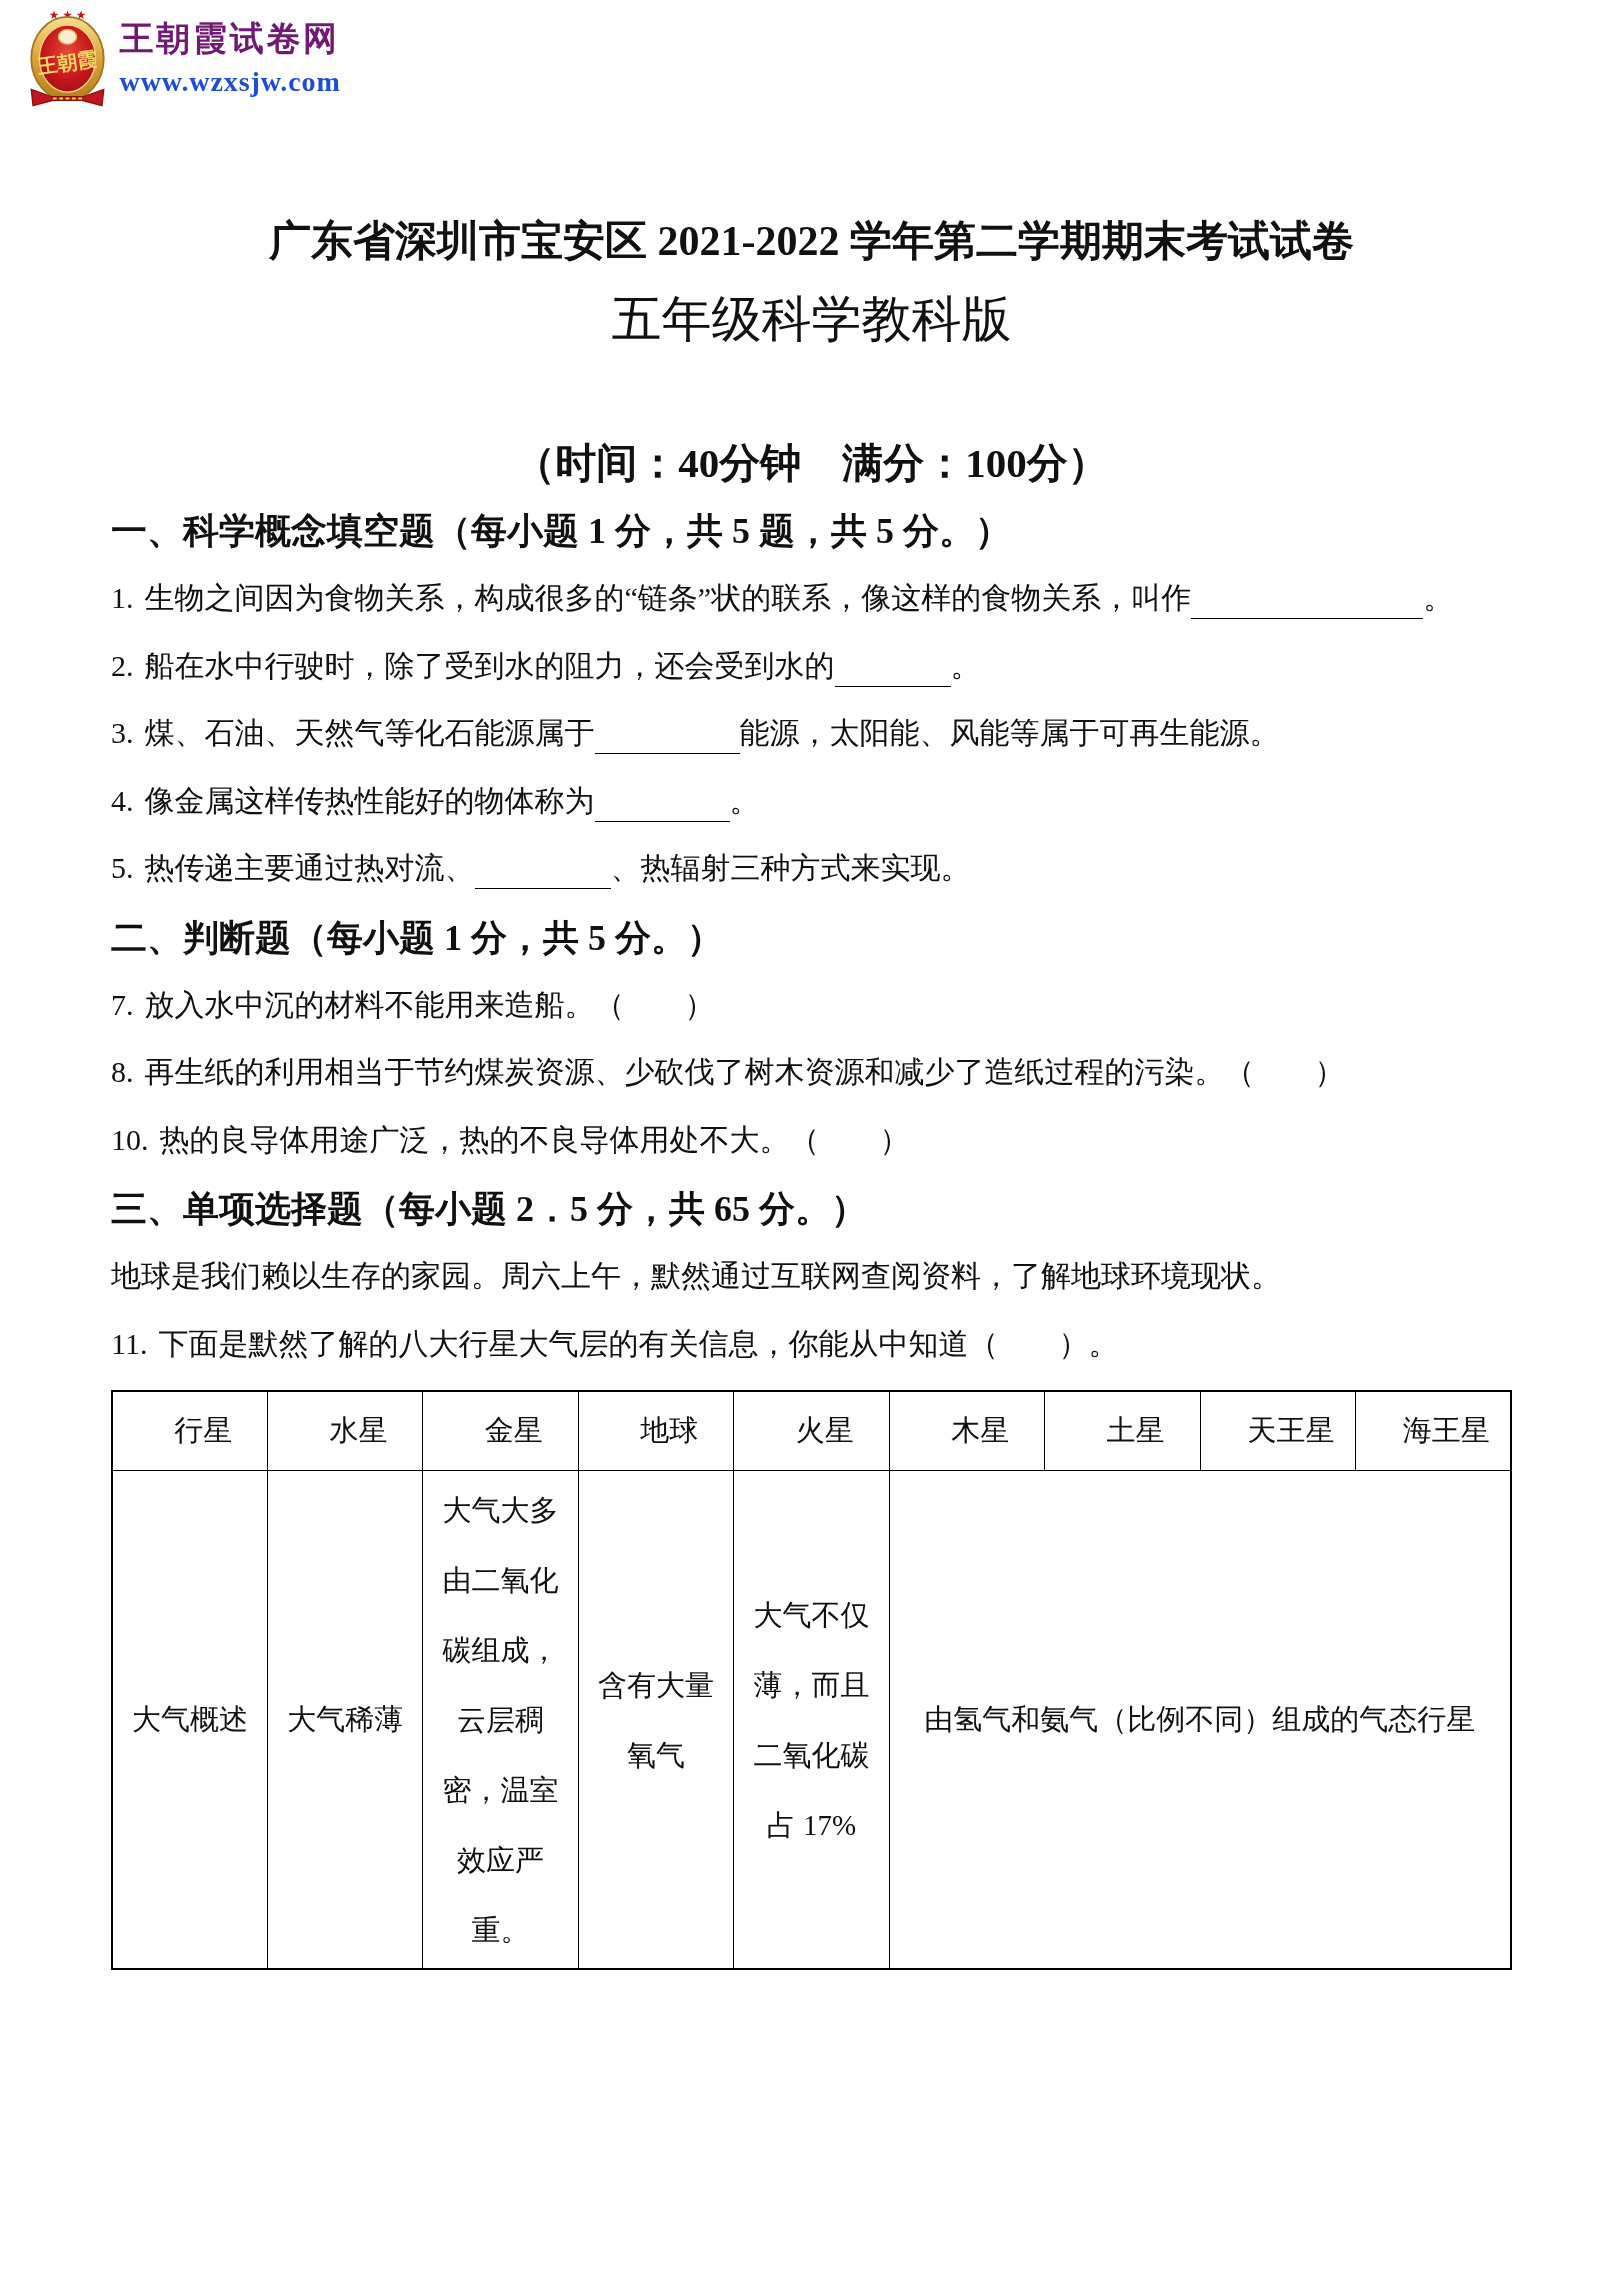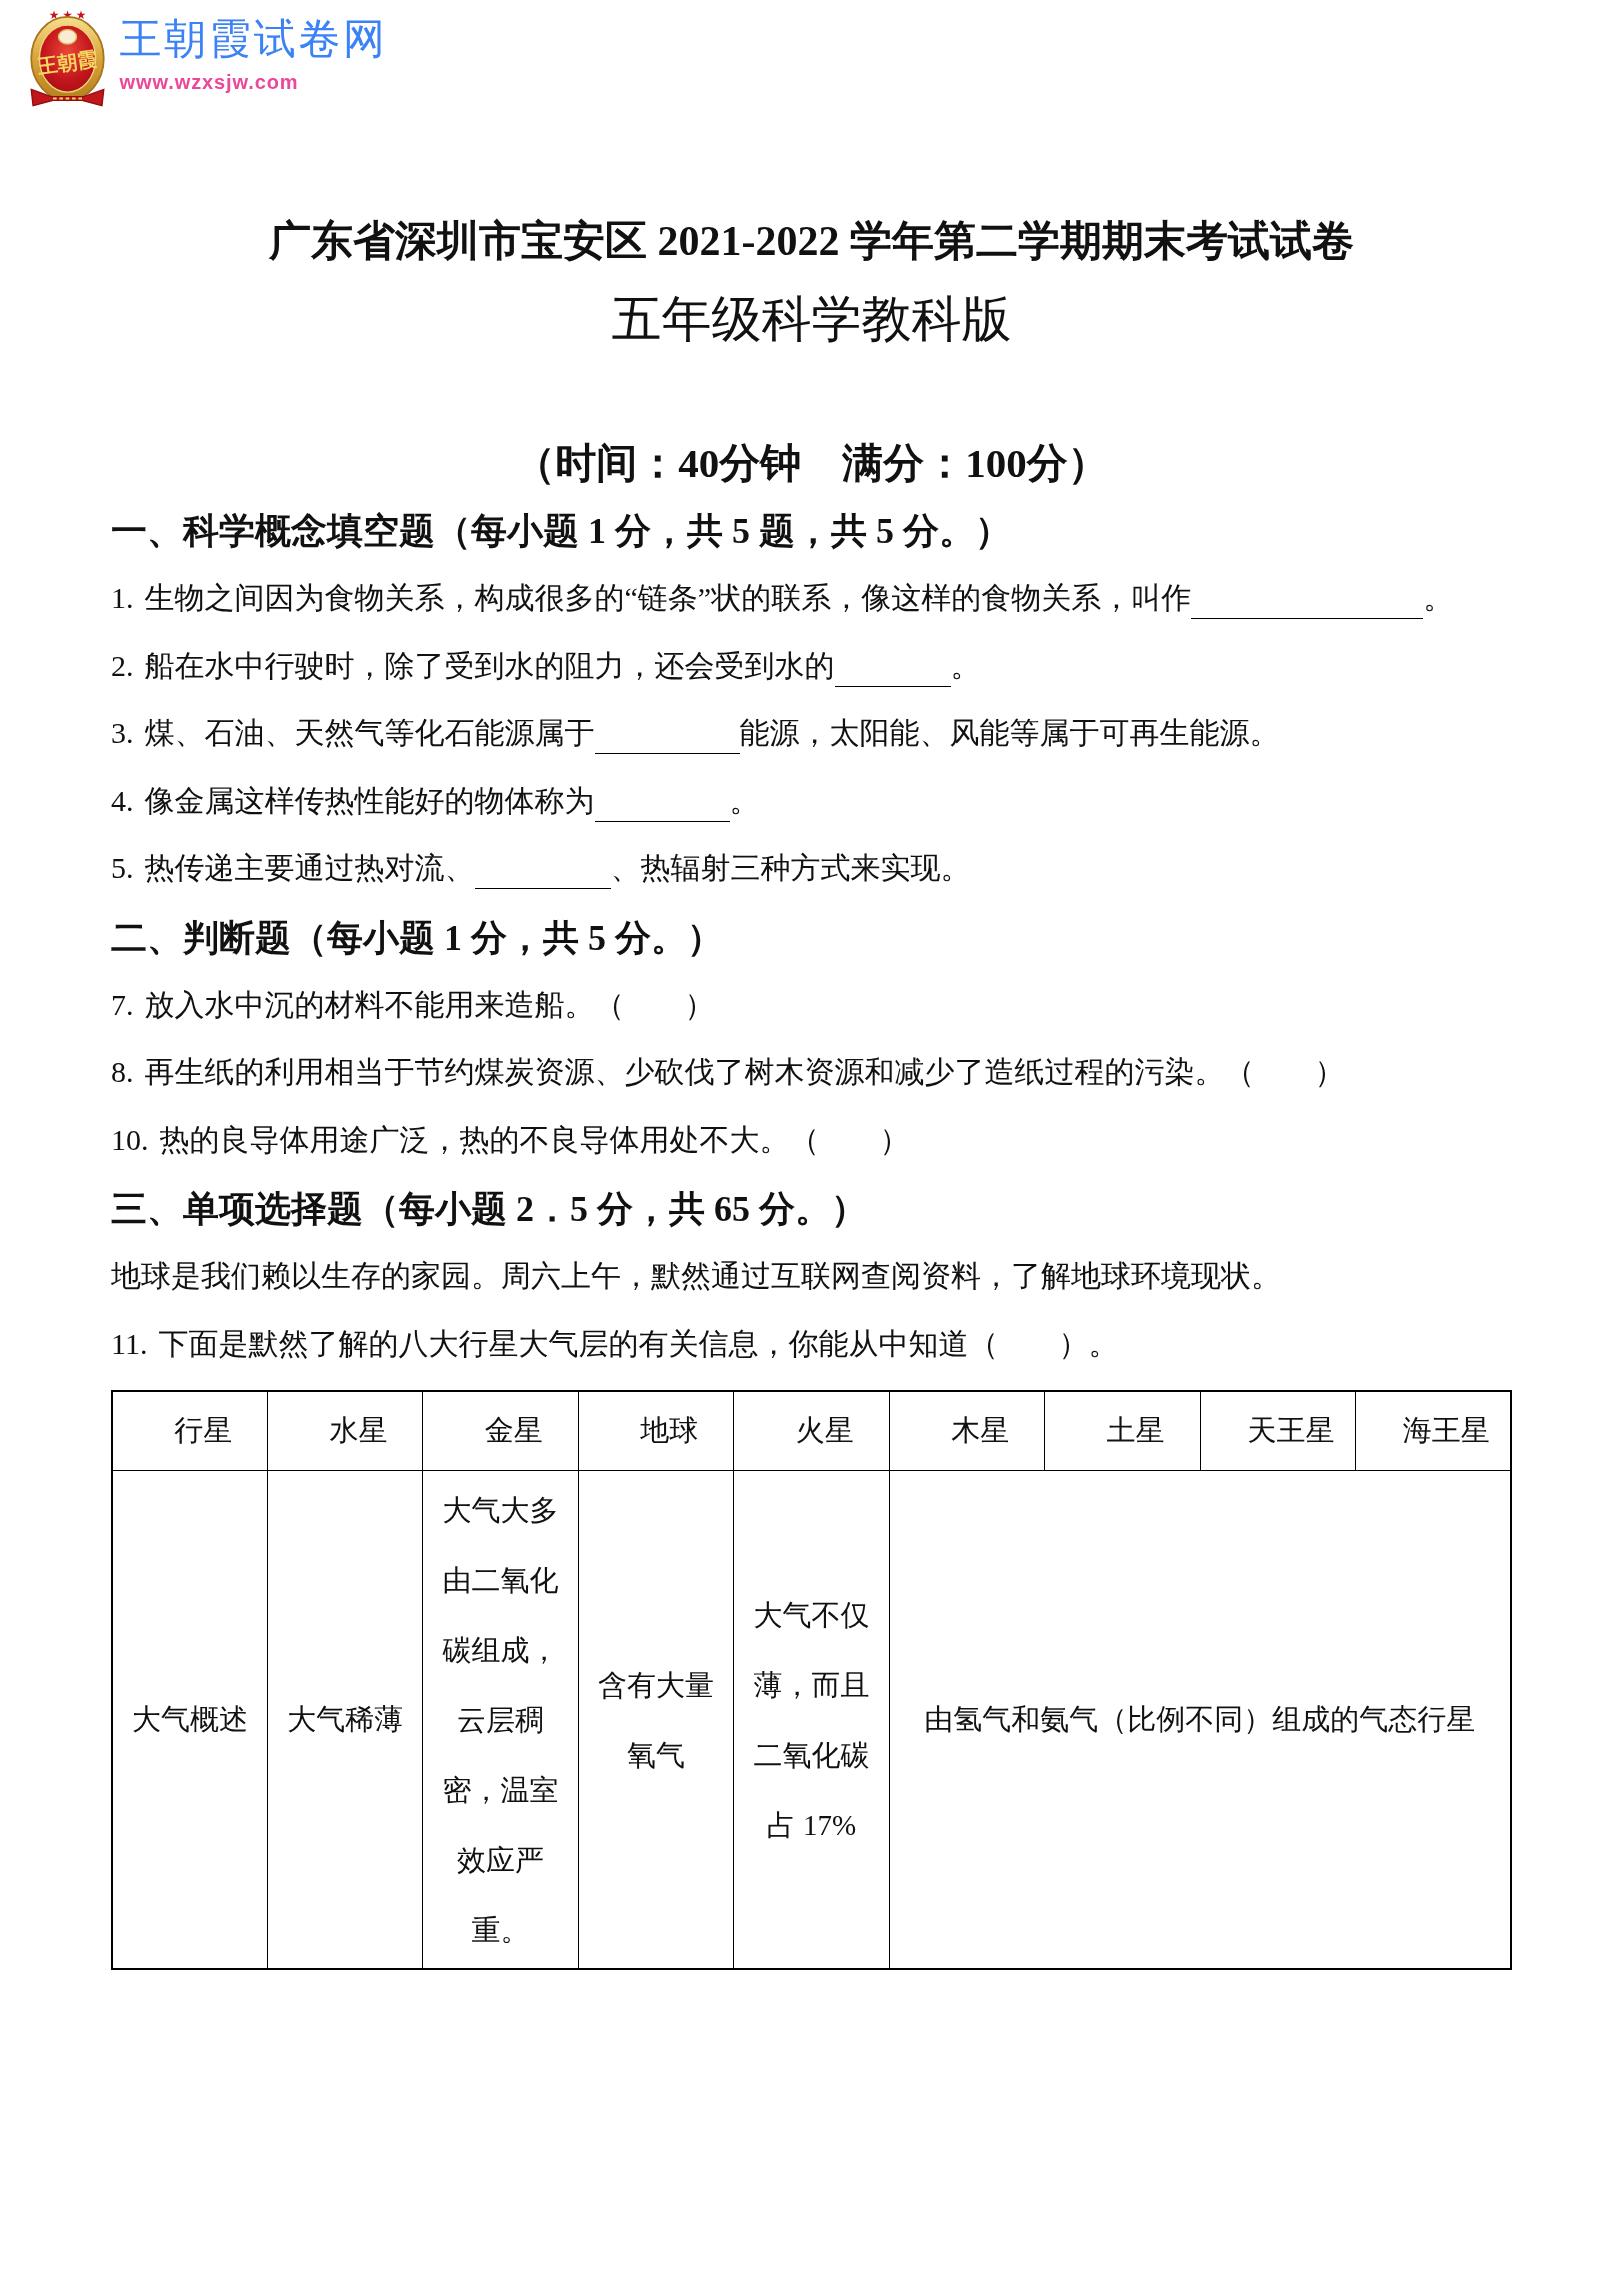--- a/index.html
+++ b/index.html
@@ -10,25 +10,25 @@
     font-family:"Liberation Serif","DejaVu Serif",serif;
     color:#111;
     overflow:hidden;
   }
   
   .logo-row{position:absolute;top:5.5px;left:23.6px;display:flex;align-items:flex-start;}
   .badge{width:87px;height:107px;flex:0 0 auto;}
   .brand-block{margin-left:9px;padding-top:7.3px;}
   .brand{
     font-family:"Liberation Sans","DejaVu Sans",sans-serif;
-    font-weight:normal;font-size:42px;line-height:51px;color:#3b82f6;letter-spacing:2.7px;
+    font-weight:bold;font-size:34px;line-height:51px;color:#701a75;letter-spacing:2.7px;
   }
   .brand-url{
-    font-family:Liberation Sans, sans-serif;
-    font-weight:bold;font-size:20px;line-height:36px;color:#ec4899;letter-spacing:0.9px;
+    font-family:Liberation Serif, serif;
+    font-weight:bold;font-size:28px;line-height:36px;color:#1d4ed8;letter-spacing:0.9px;
   }
   
   .doc{position:absolute;top:0;left:0;right:0;bottom:0;padding:0 111px;overflow:hidden;}
   .title{margin-top:218px;text-align:center;font-weight:bold;font-size:42px;line-height:47px;}
   .subtitle{margin-top:31px;text-align:center;font-weight:normal;font-size:50px;line-height:47px;}
   .meta{margin-top:98px;text-align:center;font-weight:bold;font-size:41px;line-height:45px;}
   .sec-title{font-size:36px;font-weight:bold;line-height:47px;margin:22px 0;}
   .q{font-size:30px;line-height:42px;margin:0 0 25.5px 0;}
   .q .qnum{margin-right:11px;}
   .intro{font-size:30px;line-height:42px;margin:0 0 25.5px 0;}

